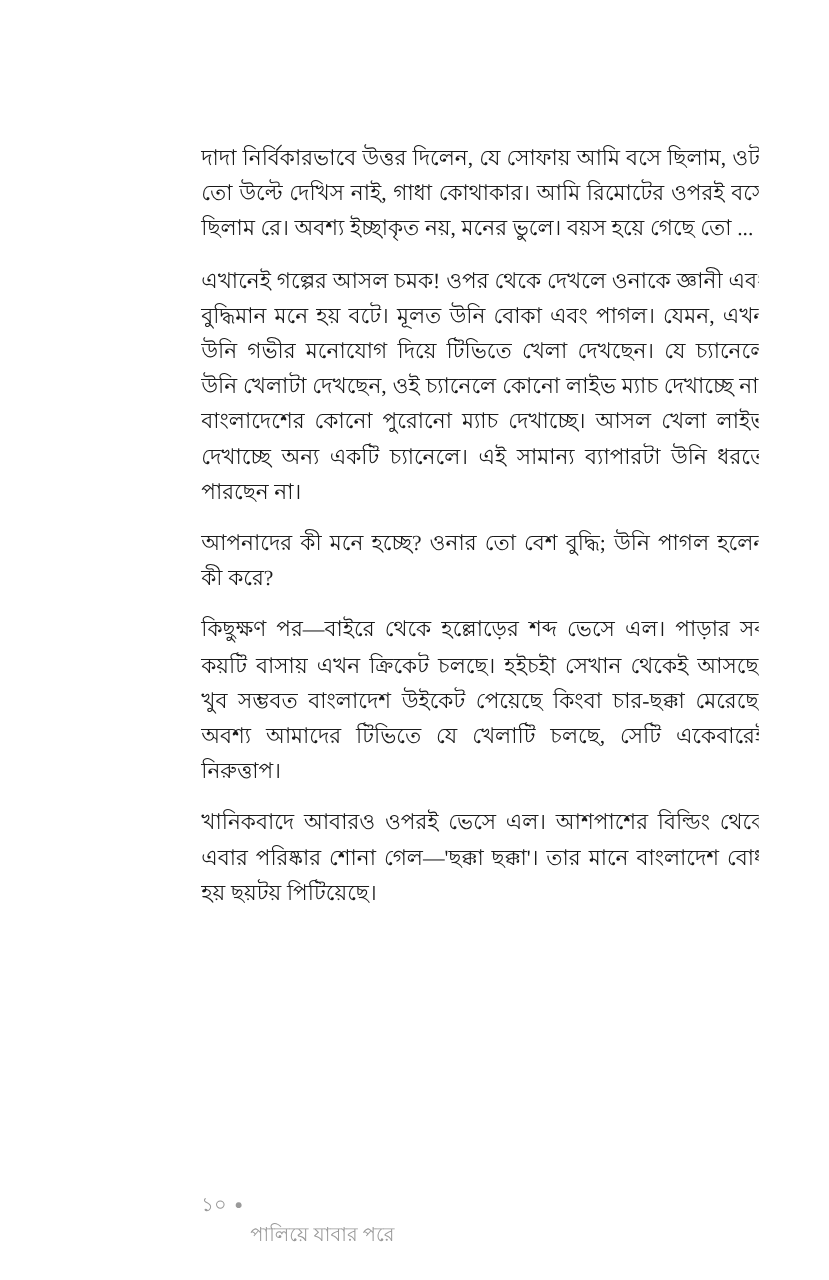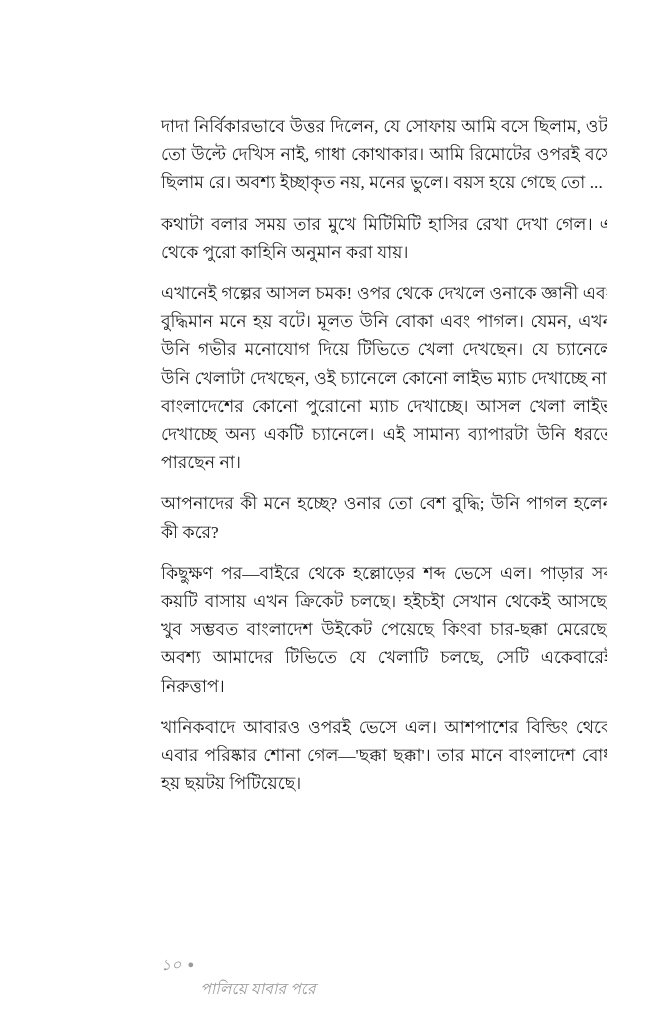--- a/index.html
+++ b/index.html
@@ -47,21 +47,20 @@
     left: 105px;
     top: 931px;
     display: flex;
     align-items: center;
     gap: 6px;
     font-family: "Liberation Serif", "DejaVu Serif", serif;
     font-size: 15.5px;
     line-height: 20px;
     color: #9a9a9a;
     white-space: nowrap;
-    font-style: italic;
   }
 
   .footer-page-number {
     letter-spacing: 0.2px;
   }
 
   .footer-separator {
     font-size: 11px;
     line-height: 20px;
     position: relative;
@@ -73,21 +72,20 @@
     margin-top: 48px;
   }
 </style>
 </head>
 <body>
 
 <div class="page">
 
   <div class="text-block">
     <p class="para">দাদা নির্বিকারভাবে উত্তর দিলেন, যে সোফায় আমি বসে ছিলাম, ওটা তো উল্টে দেখিস নাই, গাধা কোথাকার। আমি রিমোটের ওপরই বসে ছিলাম রে। অবশ্য ইচ্ছাকৃত নয়, মনের ভুলে। বয়স হয়ে গেছে তো ...</p>
-    <p class="para">কথাটা বলার সময় তার মুখে মিটিমিটি হাসির রেখা দেখা গেল। এ থেকে পুরো কাহিনি অনুমান করা যায়।</p>
     <p class="para">এখানেই গল্পের আসল চমক! ওপর থেকে দেখলে ওনাকে জ্ঞানী এবং বুদ্ধিমান মনে হয় বটে। মূলত উনি বোকা এবং পাগল। যেমন, এখন উনি গভীর মনোযোগ দিয়ে টিভিতে খেলা দেখছেন। যে চ্যানেলে উনি খেলাটা দেখছেন, ওই চ্যানেলে কোনো লাইভ ম্যাচ দেখাচ্ছে না। বাংলাদেশের কোনো পুরোনো ম্যাচ দেখাচ্ছে। আসল খেলা লাইভ দেখাচ্ছে অন্য একটি চ্যানেলে। এই সামান্য ব্যাপারটা উনি ধরতে পারছেন না।</p>
     <p class="para">আপনাদের কী মনে হচ্ছে? ওনার তো বেশ বুদ্ধি; উনি পাগল হলেন কী করে?</p>
     <p class="para">কিছুক্ষণ পর—বাইরে থেকে হল্লোড়ের শব্দ ভেসে এল। পাড়ার সব কয়টি বাসায় এখন ক্রিকেট চলছে। হইচইা সেখান থেকেই আসছে। খুব সম্ভবত বাংলাদেশ উইকেট পেয়েছে কিংবা চার-ছক্কা মেরেছে। অবশ্য আমাদের টিভিতে যে খেলাটি চলছে, সেটি একেবারেই নিরুত্তাপ।</p>
     <p class="para">খানিকবাদে আবারও ওপরই ভেসে এল। আশপাশের বিল্ডিং থেকে এবার পরিষ্কার শোনা গেল—'ছক্কা ছক্কা'। তার মানে বাংলাদেশ বোধ হয় ছয়টয় পিটিয়েছে।</p>
   </div>
 
   <div class="footer">
     <span class="footer-page-number">১০</span>
     <span class="footer-separator">●</span>
     <span class="footer-book-title">পালিয়ে যাবার পরে</span>

